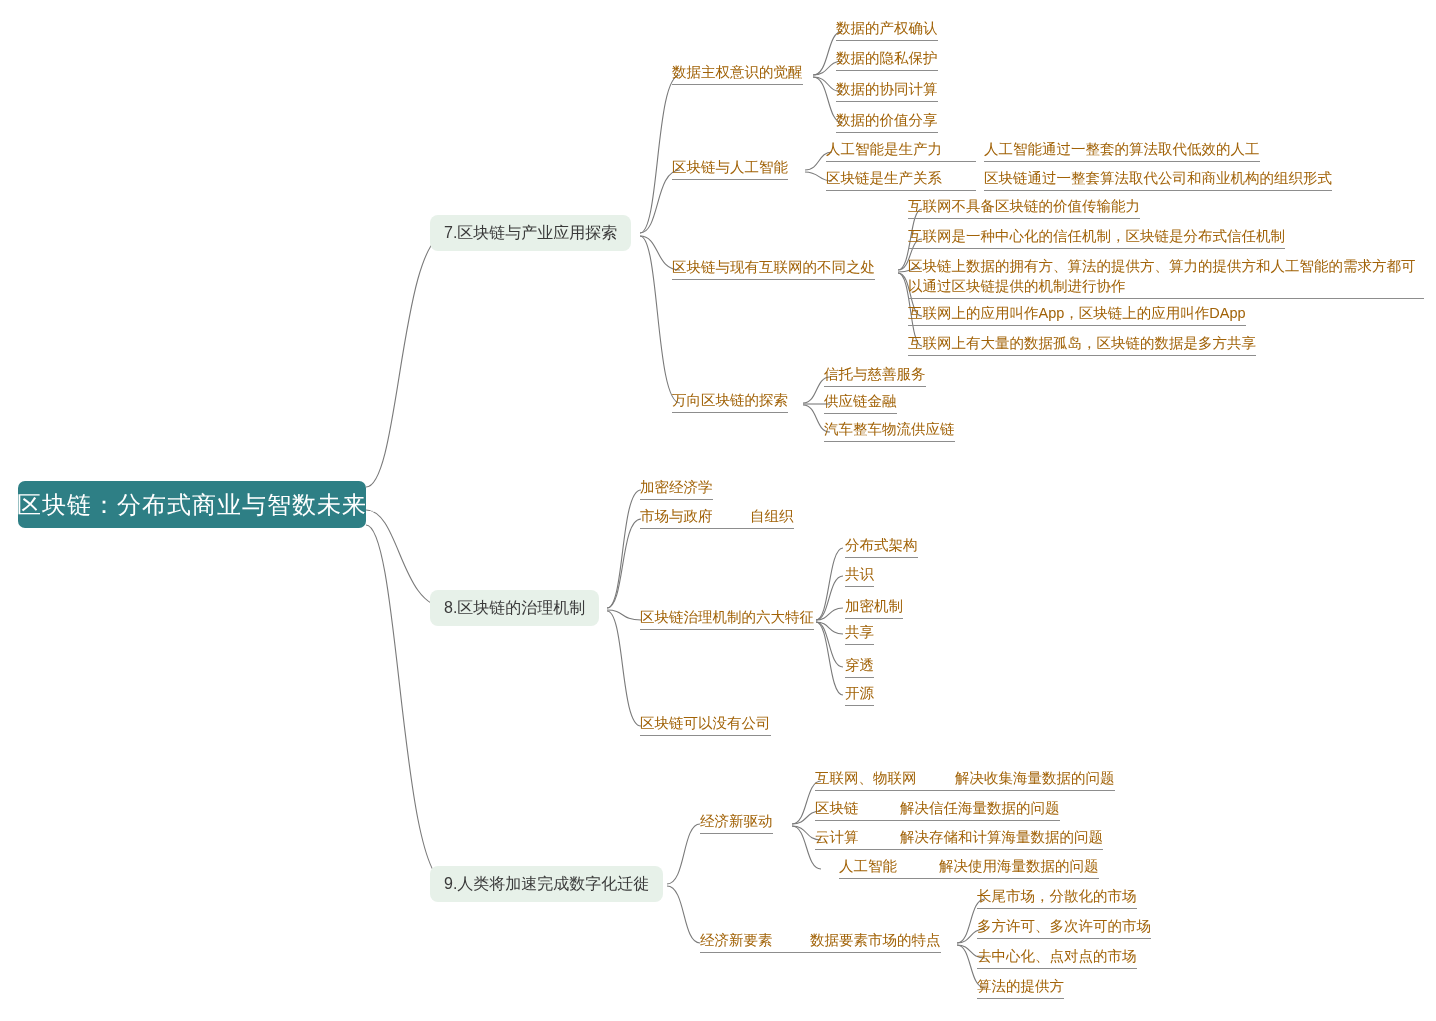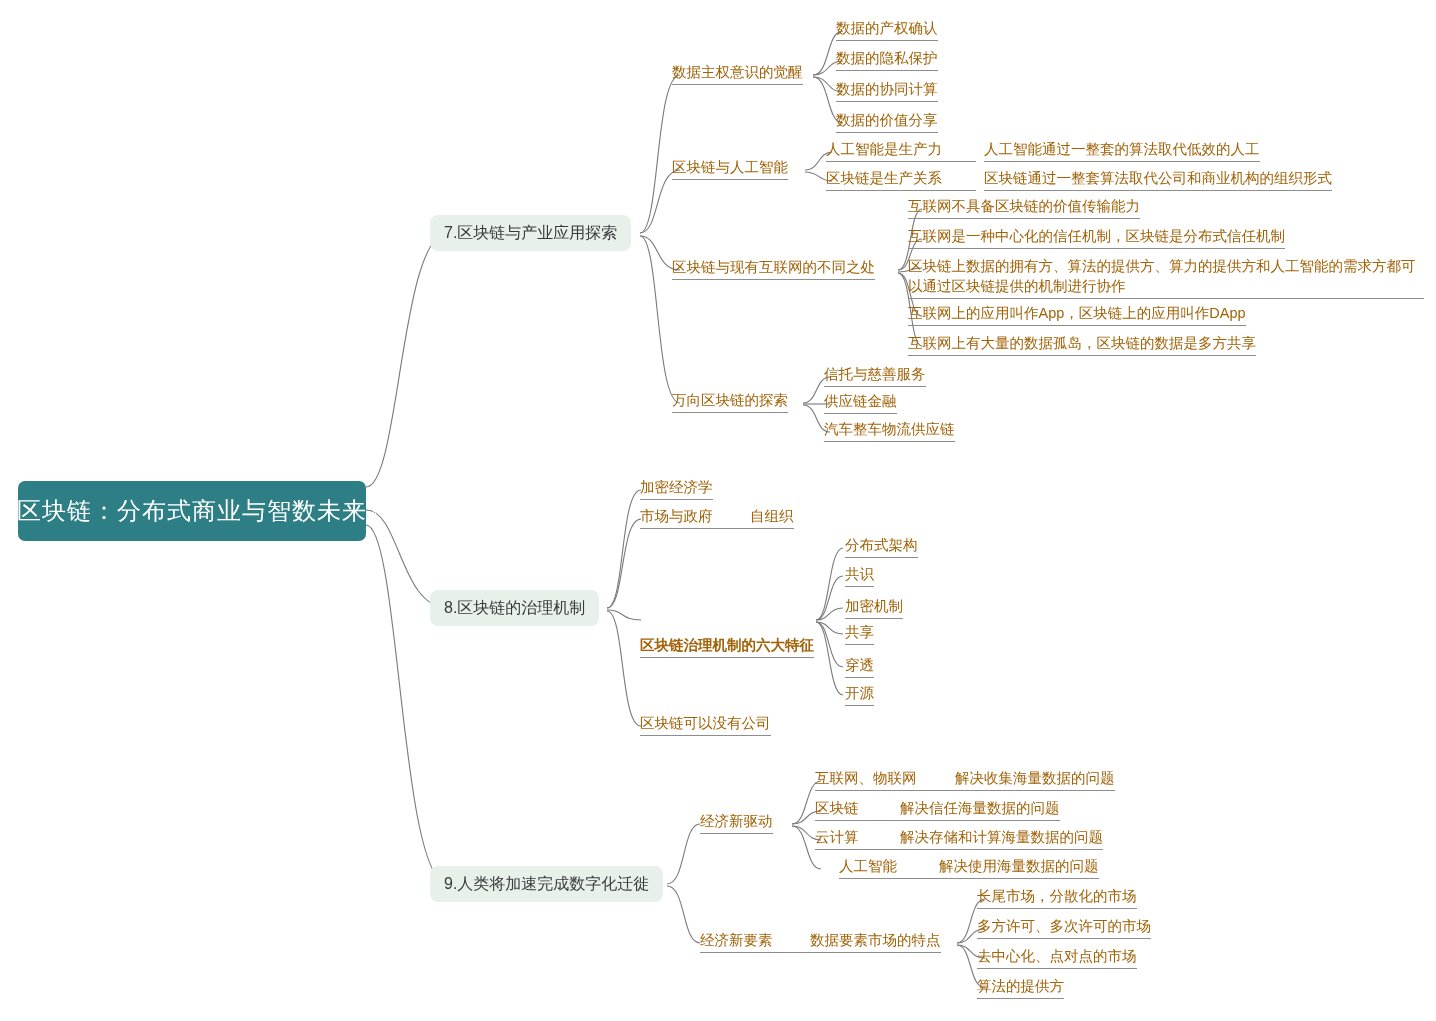--- a/index.html
+++ b/index.html
@@ -106,21 +106,21 @@
     <path d="M792,824 C808,824 805,811 821,811"></path>
     <path d="M792,826 C808,826 805,840 821,840"></path>
     <path d="M792,826 C808,826 805,869 821,869"></path>
 
     <path d="M957,943 C972,943 969,899 985,899"></path>
     <path d="M957,943 C972,943 969,929 985,929"></path>
     <path d="M957,945 C972,945 969,958 985,958"></path>
     <path d="M957,945 C972,945 969,988 985,988"></path>
   </svg>
 
-  <div class="node root" style="left:18px;top:481px;width:348px;height:60px;">
+  <div class="node root" style="left:18px;top:481px;width:348px;height:47px;">
     <span>《区块链：分布式商业与智数未来》</span>
   </div>
 
   <div class="node lvl1" style="left:430px;top:215px;height:36px;">
     <span>7.区块链与产业应用探索</span>
   </div>
   <div class="node lvl1" style="left:430px;top:590px;height:36px;">
     <span>8.区块链的治理机制</span>
   </div>
   <div class="node lvl1" style="left:430px;top:866px;height:36px;">
@@ -187,21 +187,21 @@
     <span class="u">汽车整车物流供应链</span>
   </div>
 
   <div class="node txt" style="left:640px;top:477px;">
     <span class="u">加密经济学</span>
   </div>
   <div class="node txt pair" style="left:640px;top:506px;">
     <span class="u" style="width:110px;"><span>市场与政府</span></span>
     <span class="u">自组织</span>
   </div>
-  <div class="node txt" style="left:640px;top:635px;font-weight:bold;">
+  <div class="node txt" style="left:640px;top:607px;">
     <span class="u">区块链治理机制的六大特征</span>
   </div>
   <div class="node txt" style="left:640px;top:713px;">
     <span class="u">区块链可以没有公司</span>
   </div>
 
   <div class="node txt" style="left:845px;top:535px;">
     <span class="u">分布式架构</span>
   </div>
   <div class="node txt" style="left:845px;top:564px;">

